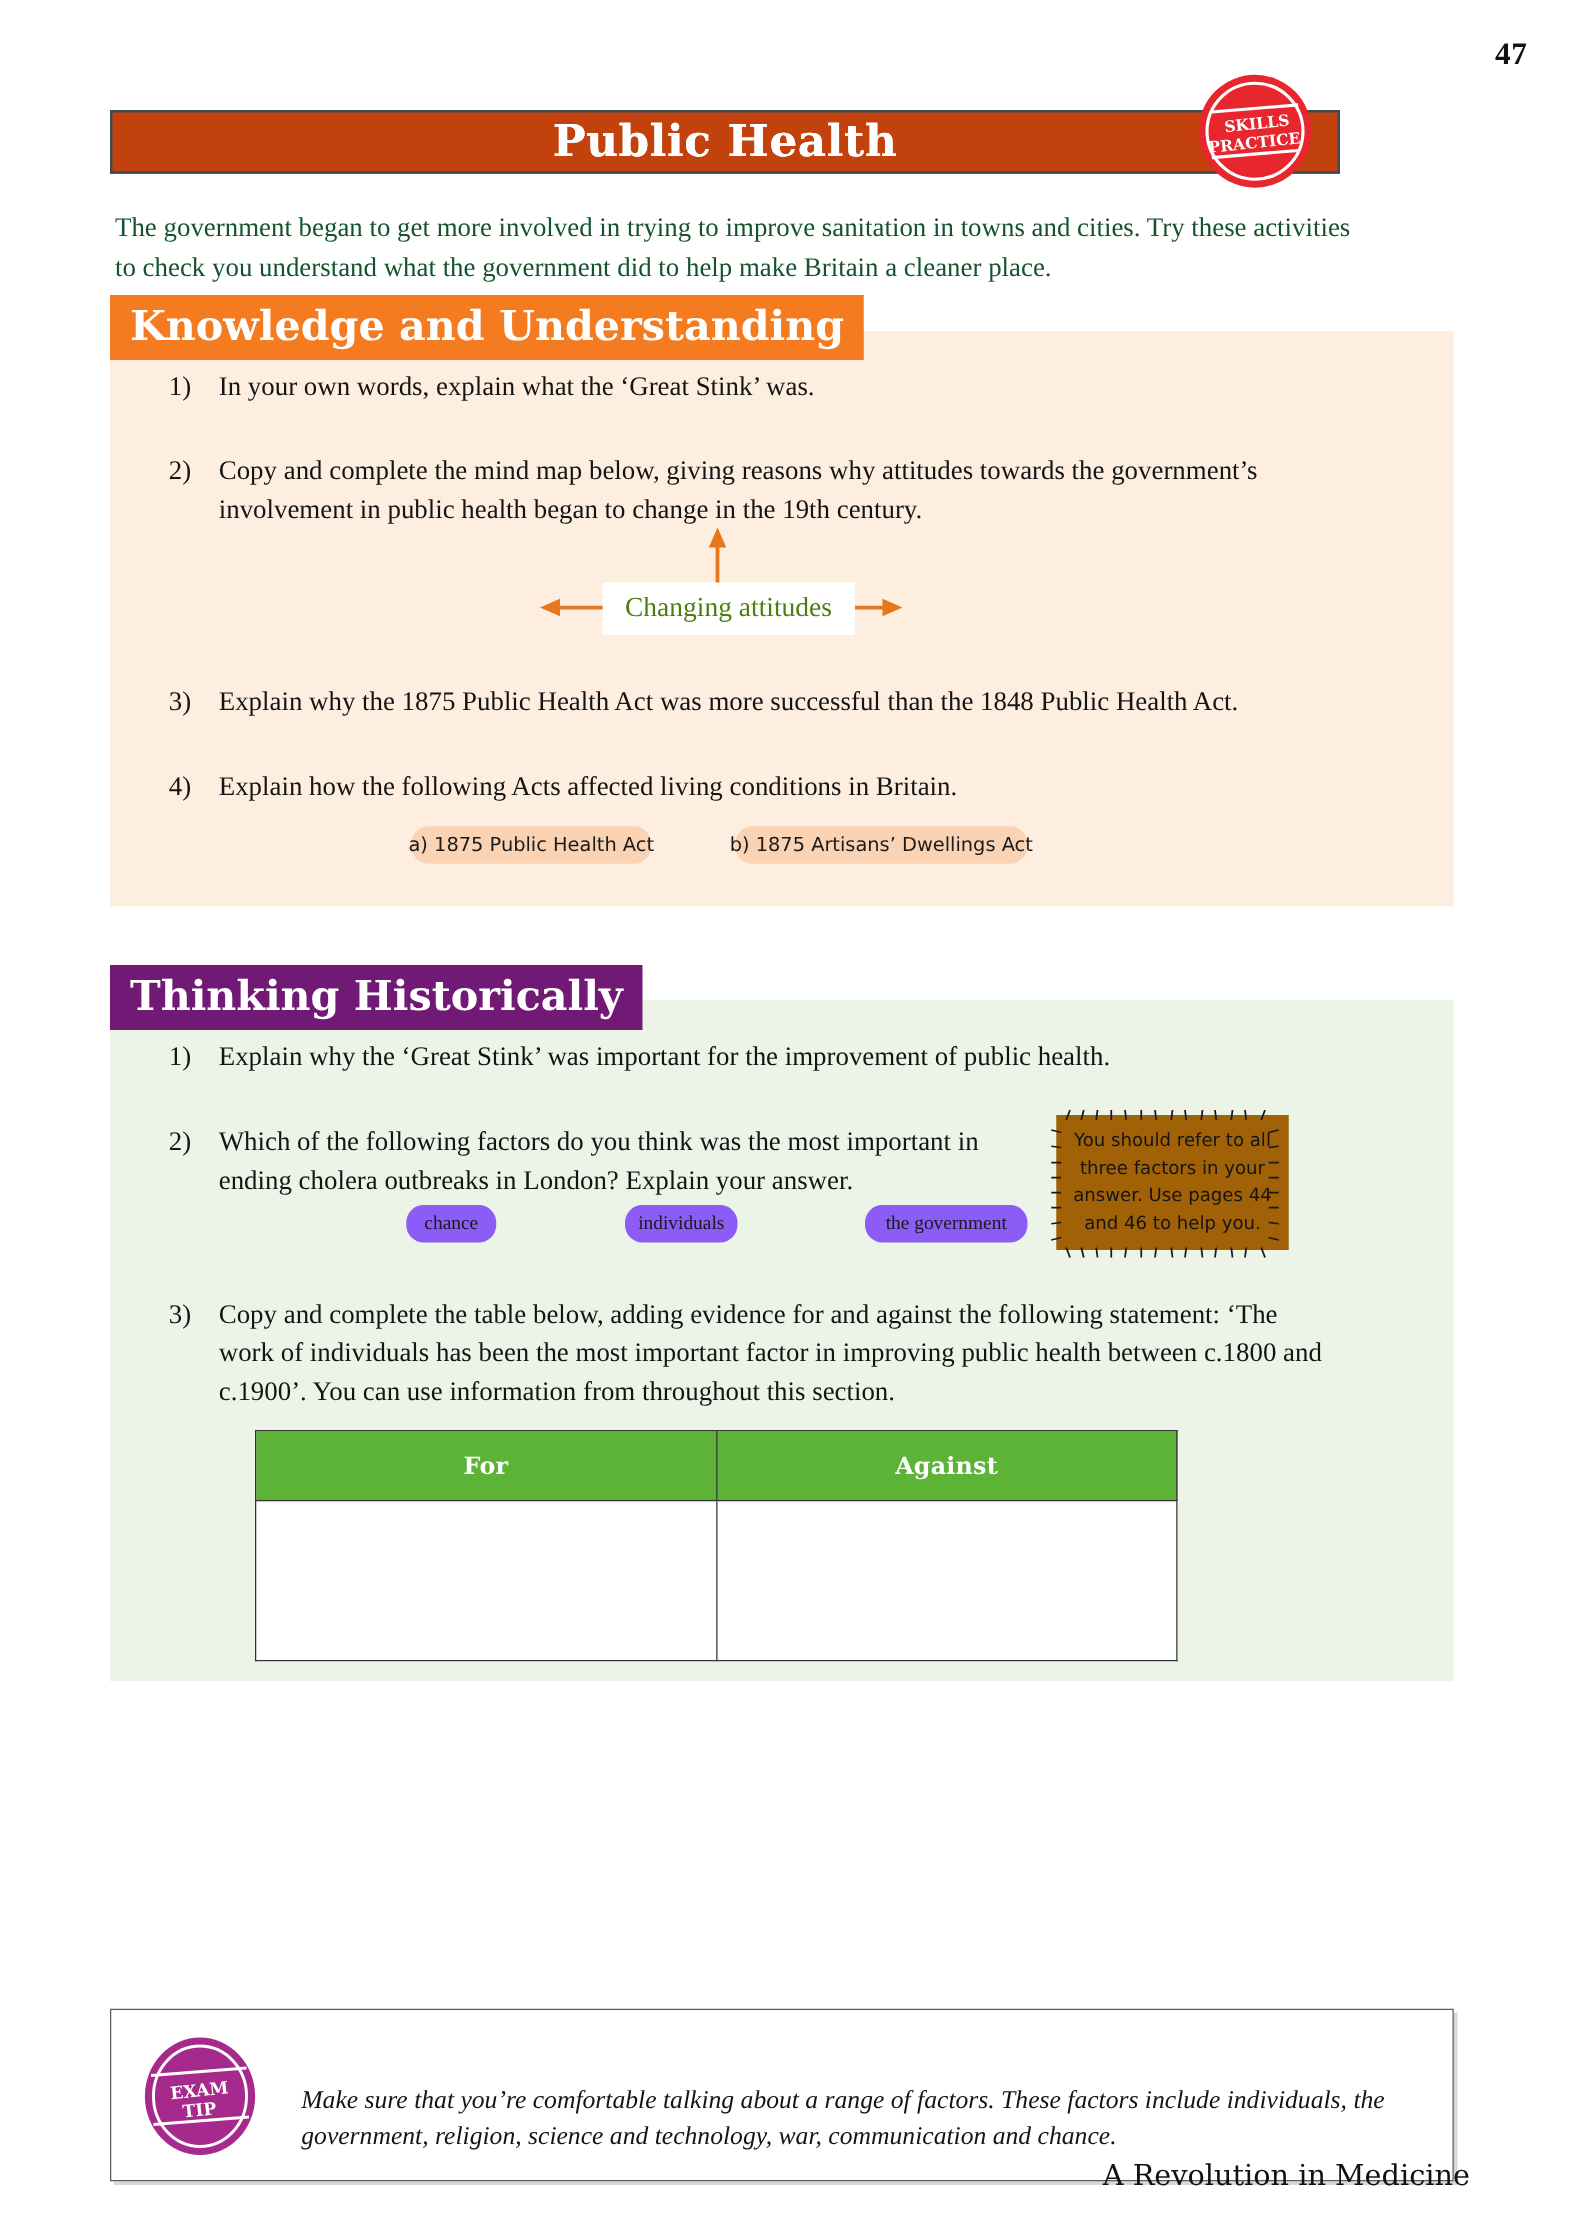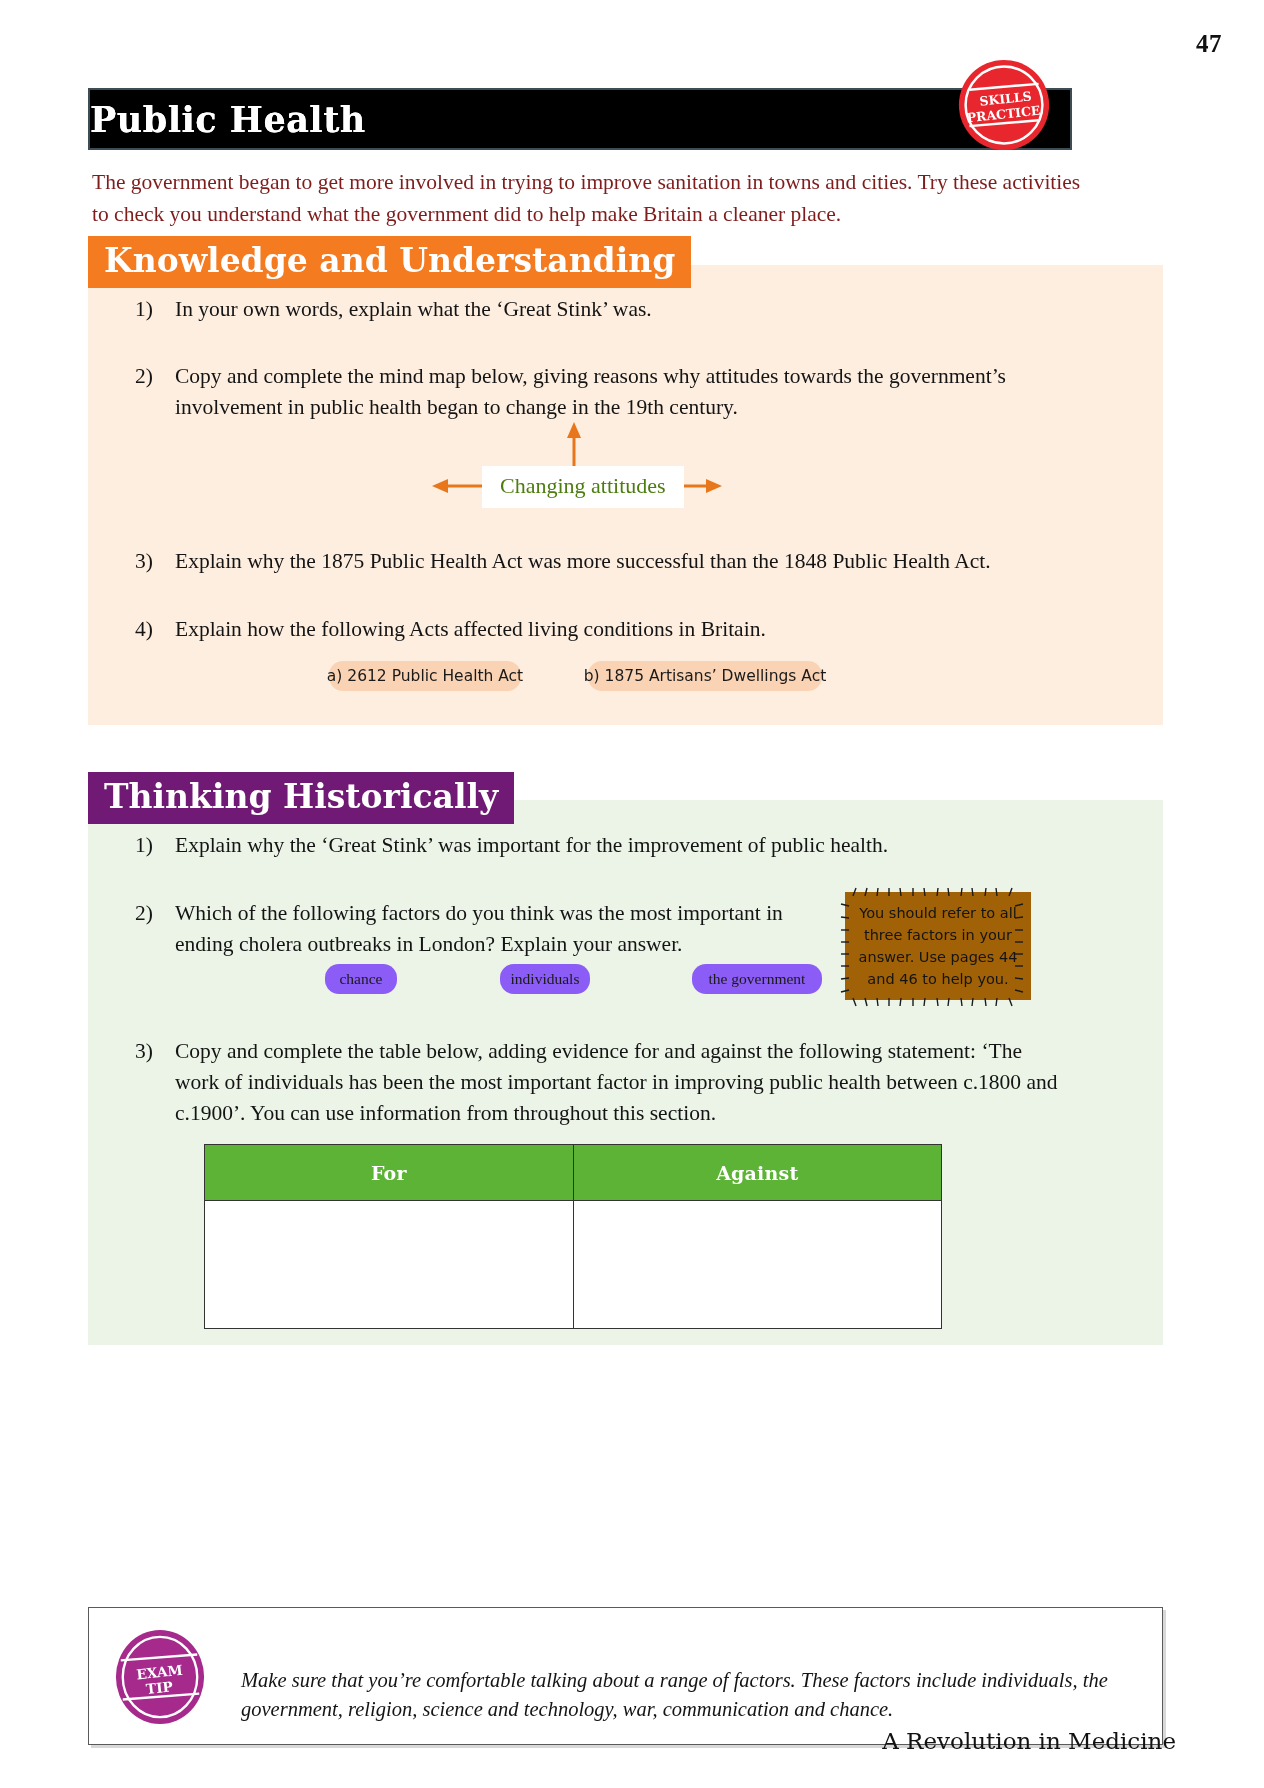--- a/index.html
+++ b/index.html
@@ -28,24 +28,24 @@
 
   
   .banner-wrap {
     position: absolute;
     top: 88px; left: 88px;
     width: 1075px; height: 62px;
   }
   .banner {
     position: absolute;
     left: 0; top: 0;
-    width: 984px; height: 62px;
-    background: #000000;
+    width: 984px; height: 51px;
+    background: #c2410c;
     border: 2px solid #3e4c55;
-    display: flex; align-items: center; 
+    display: flex; align-items: center; justify-content: center;
   }
   .banner-title {
     font-family: "DejaVu Serif", serif;
     font-weight: bold;
     font-size: 35px;
     color: #ffffff;
     letter-spacing: .5px;
     text-shadow: 0 0 0 #fff;
   }
   .skills-badge {
@@ -54,21 +54,21 @@
     width: 96px; height: 96px;
   }
 
   
   .intro {
     position: absolute;
     top: 166px; left: 92px;
     width: 1010px;
     font-size: 21.5px;
     line-height: 32px;
-    color: #7f1d1d;
+    color: #14532d;
   }
 
   
   .section-head {
     position: absolute;
     display: inline-block;
     padding: 5px 16px 8px 16px;
     font-family: "DejaVu Serif", serif;
     font-weight: bold;
     font-size: 33px;
@@ -257,21 +257,21 @@
 <div class="q" style="left:135px; top:546px; width:960px;">
   <div class="q-num">3)</div>
   <div class="q-text">Explain why the 1875 Public Health Act was more successful than the 1848 Public Health Act.</div>
 </div>
 
 <div class="q" style="left:135px; top:614px; width:960px;">
   <div class="q-num">4)</div>
   <div class="q-text">Explain how the following Acts affected living conditions in Britain.</div>
 </div>
 
-<div class="pill pill-orange" style="left:329px; top:661px; width:192px;">a)  2612 Public Health Act</div>
+<div class="pill pill-orange" style="left:329px; top:661px; width:192px;">a)  1875 Public Health Act</div>
 <div class="pill pill-orange" style="left:588px; top:661px; width:234px;">b)  1875 Artisans’ Dwellings Act</div>
 
 <div class="panel panel-green" style="left:88px; top:800px; width:1075px; height:545px;"></div>
 <div class="section-head head-green" style="left:88px; top:772px;">Thinking Historically</div>
 
 <div class="q" style="left:135px; top:830px; width:960px;">
   <div class="q-num">1)</div>
   <div class="q-text">Explain why the ‘Great Stink’ was important for the improvement of public health.</div>
 </div>
 

